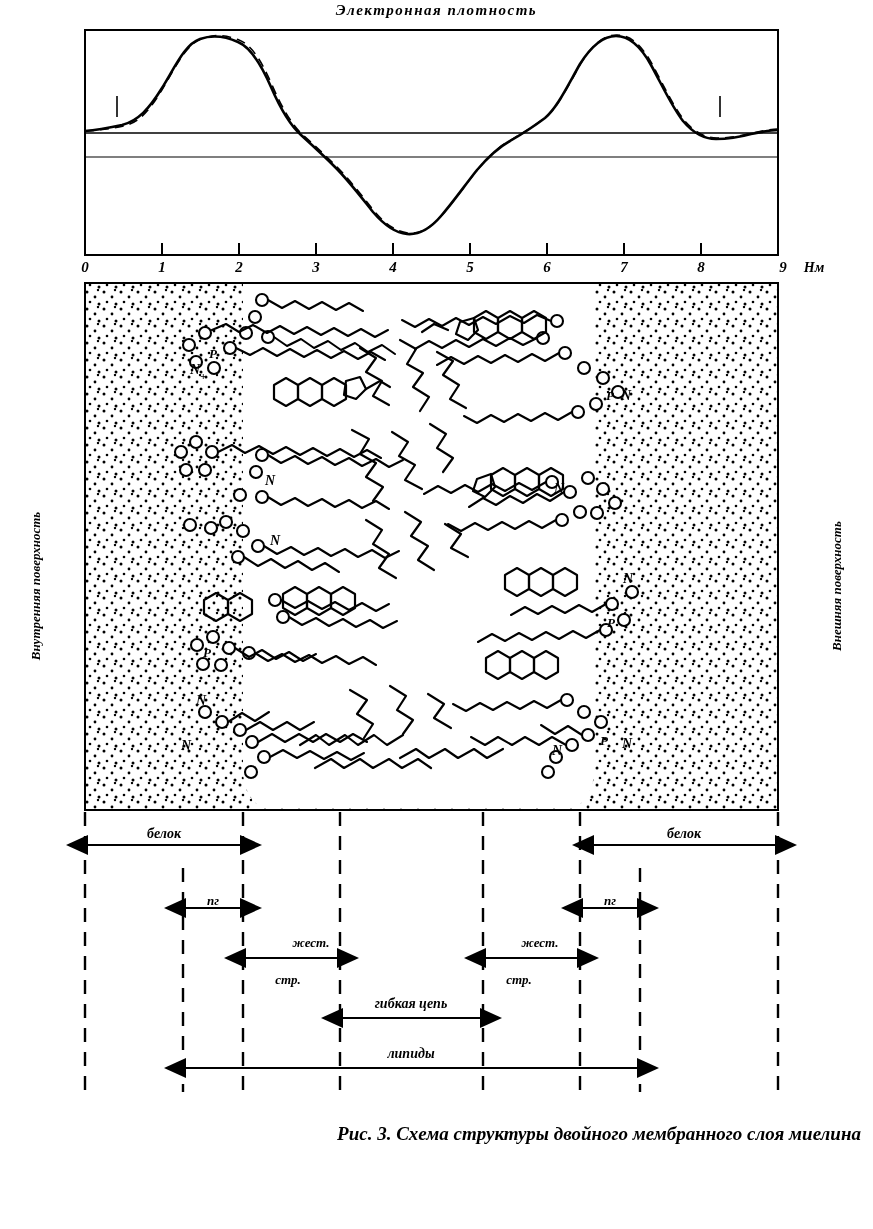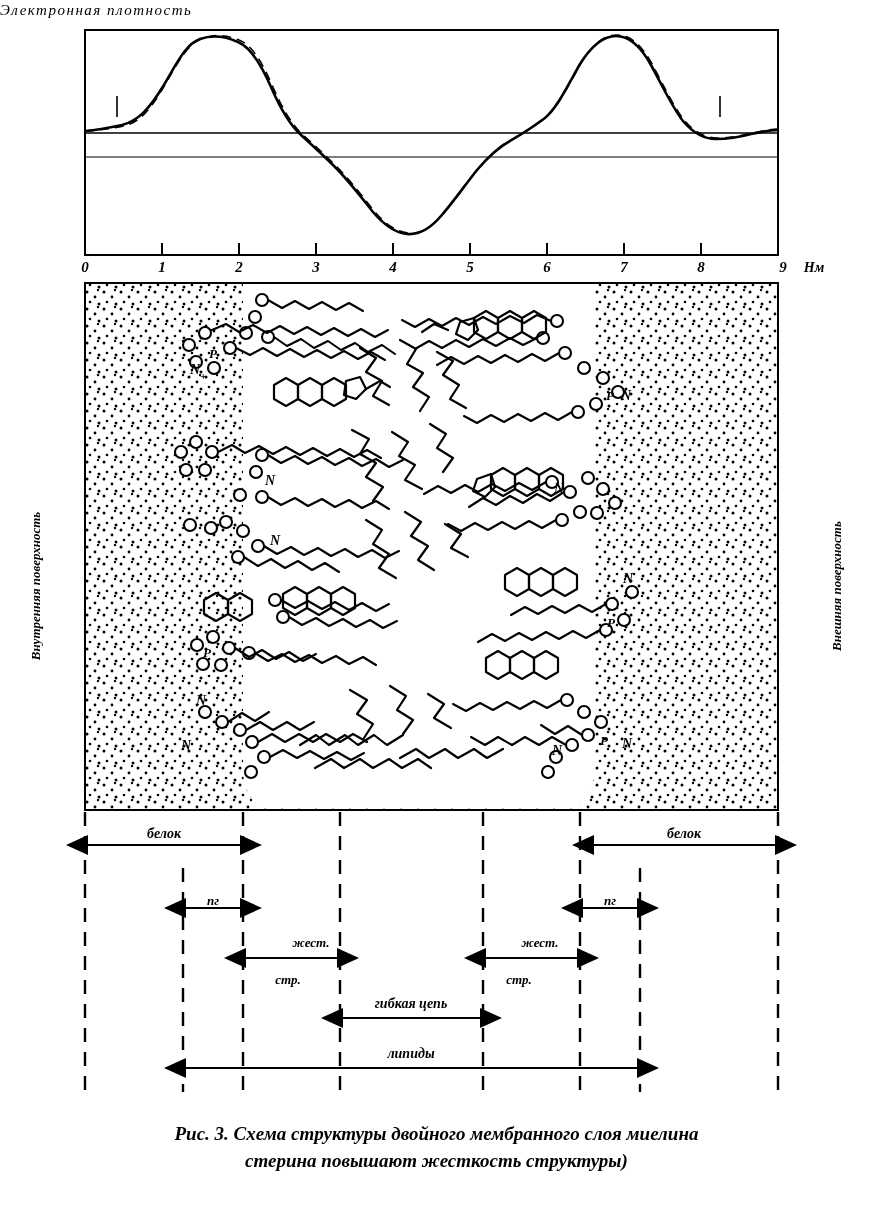--- a/index.html
+++ b/index.html
@@ -19,23 +19,23 @@
     position: absolute;
     left: 0; top: 0;
     width: 873px;
     height: 1229px;
   }
   #chart-title {
     position: absolute;
     left: 0;
     top: 2px;
     width: 873px;
-    text-align: left;
-    font-style: italic;
-    font-weight: normal;
+    text-align: center;
+    font-style: italic;
+    font-weight: bold;
     font-size: 15px;
     letter-spacing: 1.5px;
   }
   svg.layer {
     position: absolute;
     left: 0;
     top: 0;
   }
   .axis-label {
     font-style: italic;
@@ -75,21 +75,21 @@
     text-anchor: middle;
   }
   .bracket-label.small {
     font-size: 13px;
   }
   #caption {
     position: absolute;
     left: 12px;
     top: 1120px;
     width: 849px;
-    text-align: center;
+    text-align: right;
     font-style: italic;
     font-weight: bold;
     font-size: 19px;
     line-height: 27px;
   }
   #caption .ln { display: block; }
 </style>
 </head>
 <body>
 
@@ -391,16 +391,15 @@
       <text x="411" y="1008">гибкая цепь</text>
       <text x="411" y="1058">липиды</text>
     </g>
   </svg>
 
   <div class="side-label" id="label-inner-surface">Внутренняя поверхность</div>
   <div class="side-label" id="label-outer-surface">Внешняя поверхность</div>
 
   <div id="caption">
     <span class="ln">Рис.  3. Схема структуры двойного мембранного слоя миелина</span>
-    <span class="ln">стерина повышают жесткость структуры)</span>
   </div>
 
 </div>
 
 </body></html>

